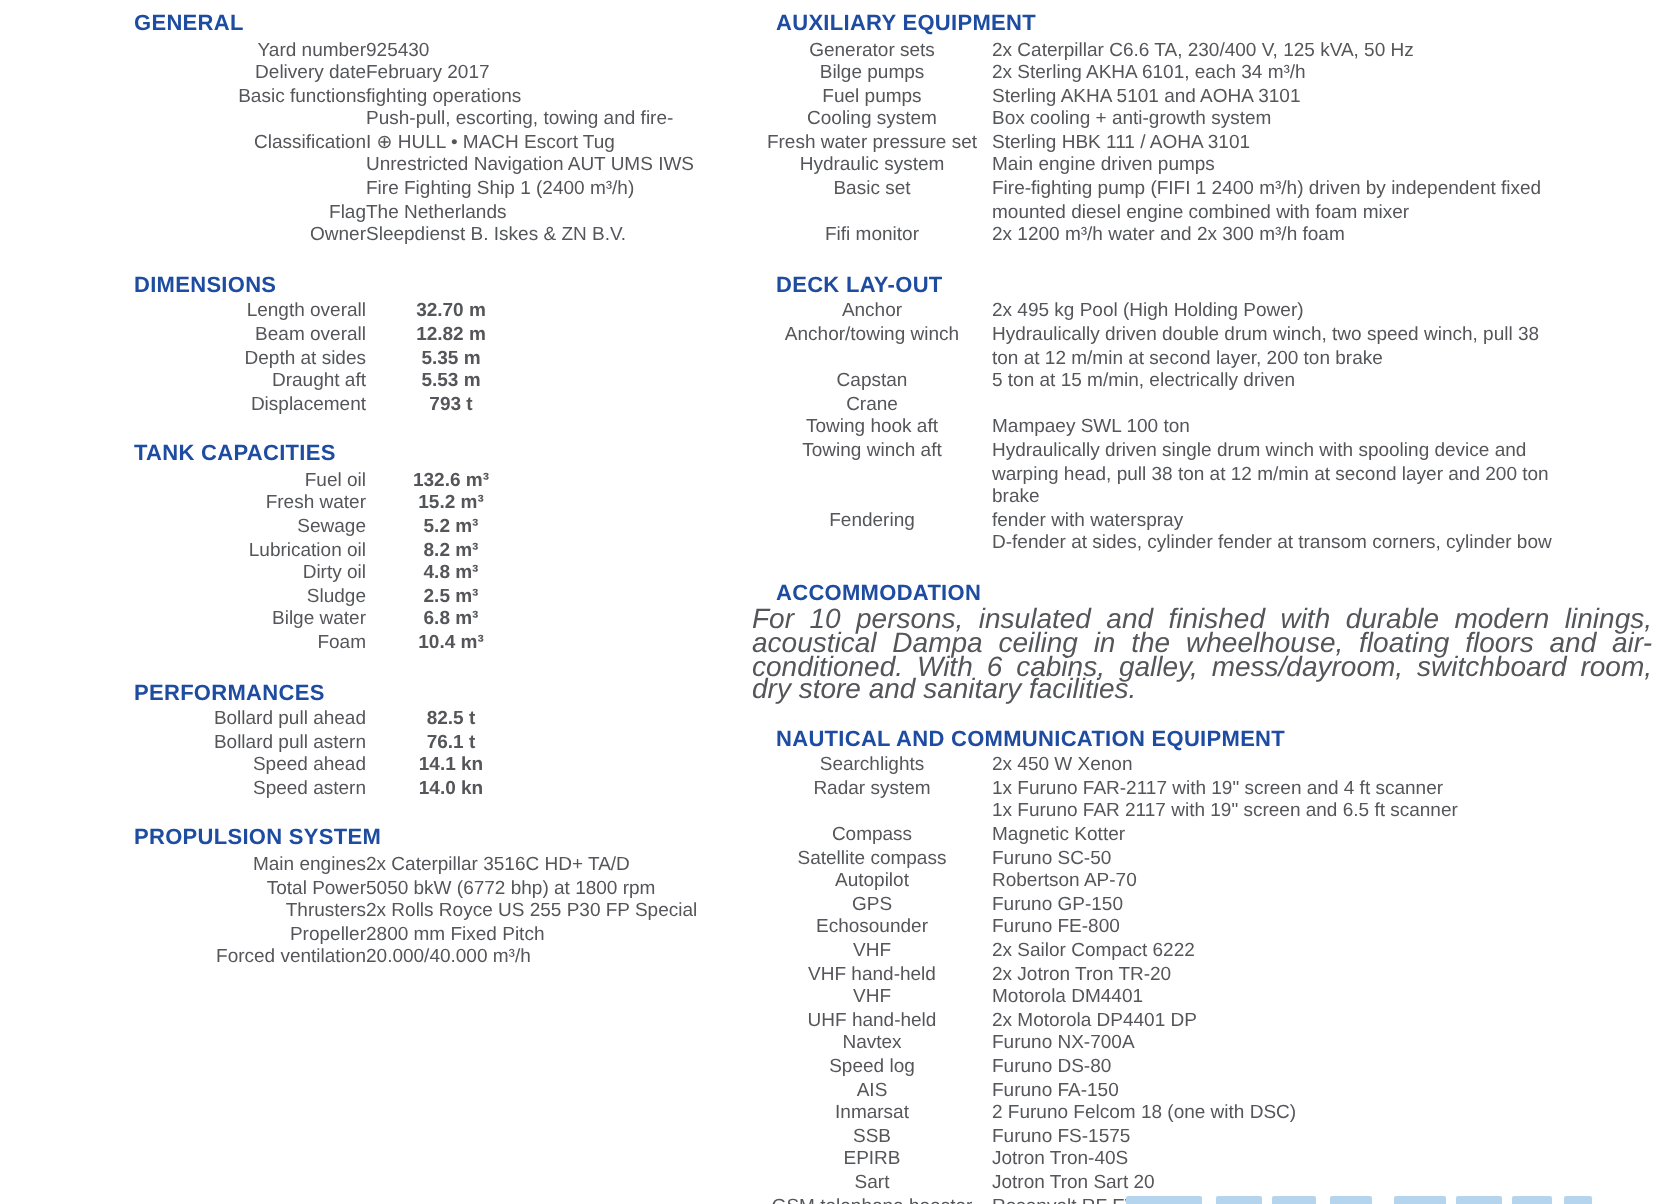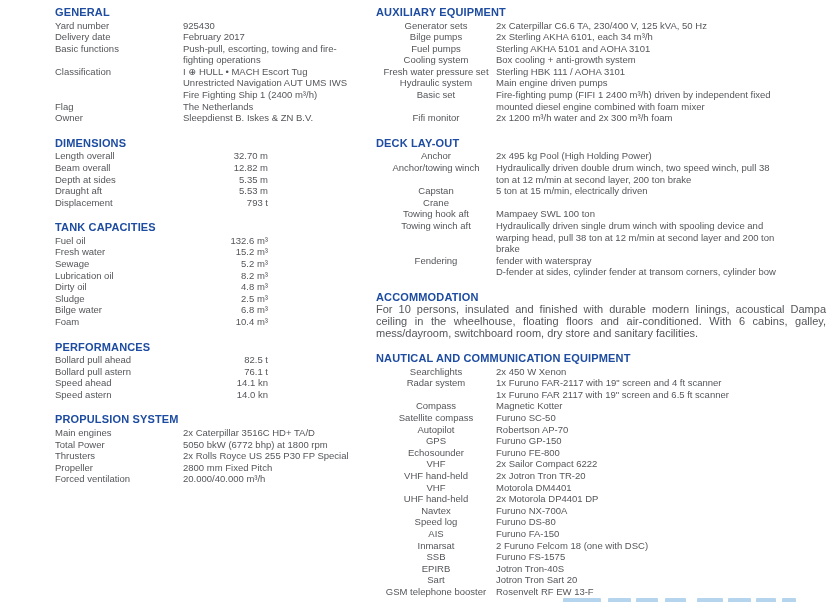--- a/index.html
+++ b/index.html
@@ -14,35 +14,37 @@
   .page { position: absolute; inset: 0; }
   .col { position: absolute; top: 6px; }
   .col-left  { left: 55px;  width: 321px; }
   .col-right { left: 376px; width: 450px; }
   .section { margin-bottom: 13px; }
   .sec-title {
     font-size: 11px; line-height: 12px; font-weight: bold;
     color: var(--blue, #1e4ca1);
     letter-spacing: 0.15px;
     margin-bottom: 1.5px;
+    margin-left: 12px;
   }
   .row { display: flex; align-items: flex-start; }
   .label {
     flex: none;
     font-size: 9.5px; line-height: 11.6px;
     white-space: nowrap;
   }
-  .col-left  .label { width: 128px; }
+  .col-left  .label { width: 128px; text-align: right; }
   .col-right .label { width: 120px; text-align: center; }
   .value { flex: 1; min-width: 0; }
   .vline { font-size: 9.5px; line-height: 11.6px; white-space: nowrap; }
-  .num .value { flex: none; width: 85px; text-align: right; }
+  .num .value { flex: none; width: 85px; text-align: center; font-weight: bold; }
   .sec-para {
-    font-size: 11px; line-height: 11.6px;
+    font-size: 14px; line-height: 11.6px;
     text-align: justify;
+    font-style: italic;
   }
   .footer-mark {
     position: absolute;
     top: 598px; height: 5px;
     border-radius: 1px;
   }
 </style>
 </head>
 <body style="--blue: #1e4ca1; --text: #55565a;">
 
@@ -58,22 +60,22 @@
         </div>
         <div class="row">
           <div class="label">Delivery date</div>
           <div class="value">
             <div class="vline">February 2017</div>
           </div>
         </div>
         <div class="row">
           <div class="label">Basic functions</div>
           <div class="value">
+            <div class="vline">fighting operations</div>
             <div class="vline">Push-pull, escorting, towing and fire-</div>
-            <div class="vline">fighting operations</div>
           </div>
         </div>
         <div class="row">
           <div class="label">Classification</div>
           <div class="value">
             <div class="vline">I ⊕ HULL • MACH Escort Tug</div>
             <div class="vline">Unrestricted Navigation AUT UMS IWS</div>
             <div class="vline">Fire Fighting Ship 1 (2400 m³/h)</div>
           </div>
         </div>

